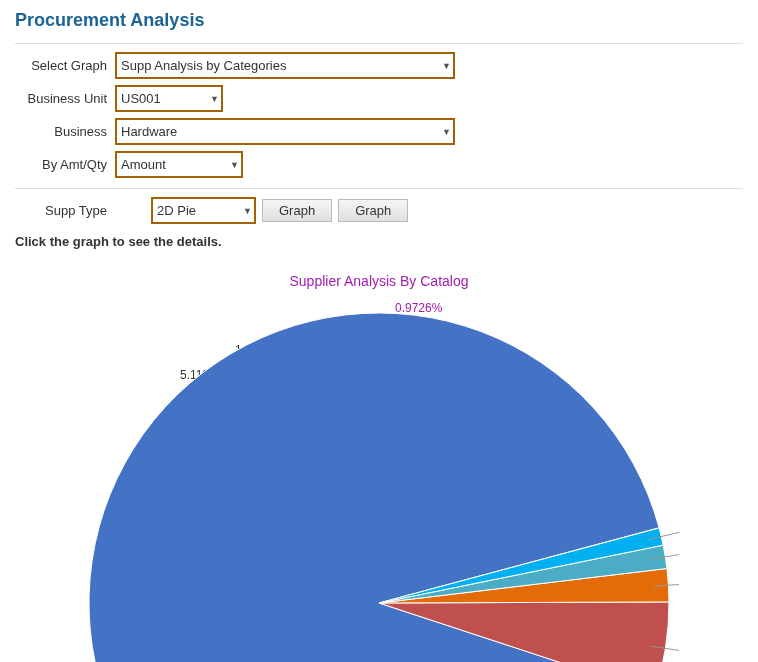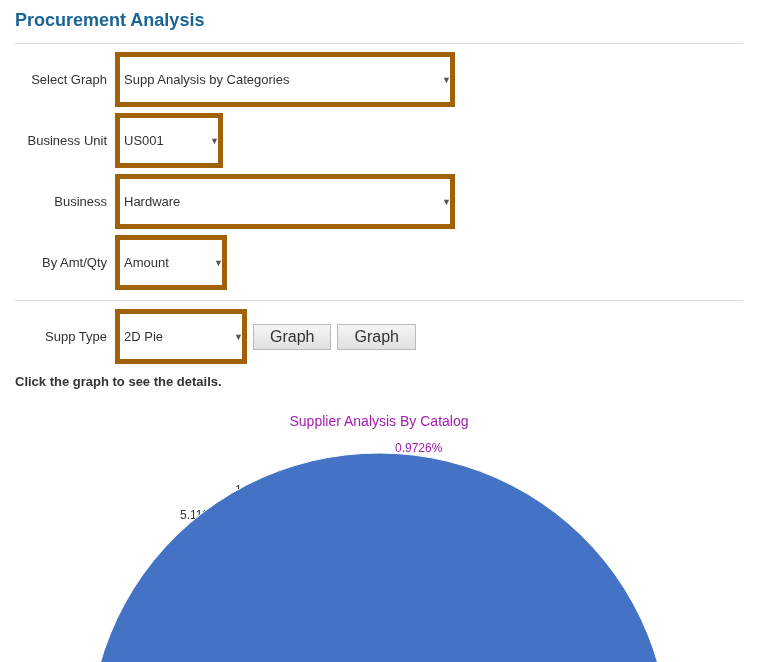--- a/index.html
+++ b/index.html
@@ -30,24 +30,24 @@
       margin-bottom: 6px;
     }
     .form-label {
       text-align: right;
       min-width: 100px;
       padding-right: 8px;
       color: #333;
       font-size: 13px;
     }
     .form-select {
-      border: 5px solid #a16207;
+      border: 2px solid #a16207;
       background: #fff;
       font-size: 13px;
-      padding: 15px 4px;
+      padding: 4px 4px;
       color: #333;
       appearance: none;
       -webkit-appearance: none;
       cursor: pointer;
       position: relative;
     }
     .select-wrapper {
       position: relative;
       display: inline-block;
     }
@@ -63,32 +63,33 @@
     }
     .select-wide {
       width: 340px;
       padding-right: 20px;
     }
     .select-medium {
       width: 108px;
       padding-right: 20px;
     }
     .select-small {
-      width: 112px;
+      width: 128px;
       padding-right: 20px;
     }
     .select-graphtype {
-      width: 132px;
-      padding-right: 20px;
+      width: 105px;
+      padding-right: 20px;
+      margin-left: 36px;
     }
     .btn {
       border: 1px solid #bbb;
       background: linear-gradient(to bottom, #f5f5f5, #e0e0e0);
       color: #333;
-      font-size: 16px;
+      font-size: 13px;
       padding: 3px 16px;
       cursor: pointer;
       margin-left: 6px;
     }
     .graph-type-row {
       display: flex;
       align-items: center;
       margin-bottom: 10px;
     }
     .click-hint {

